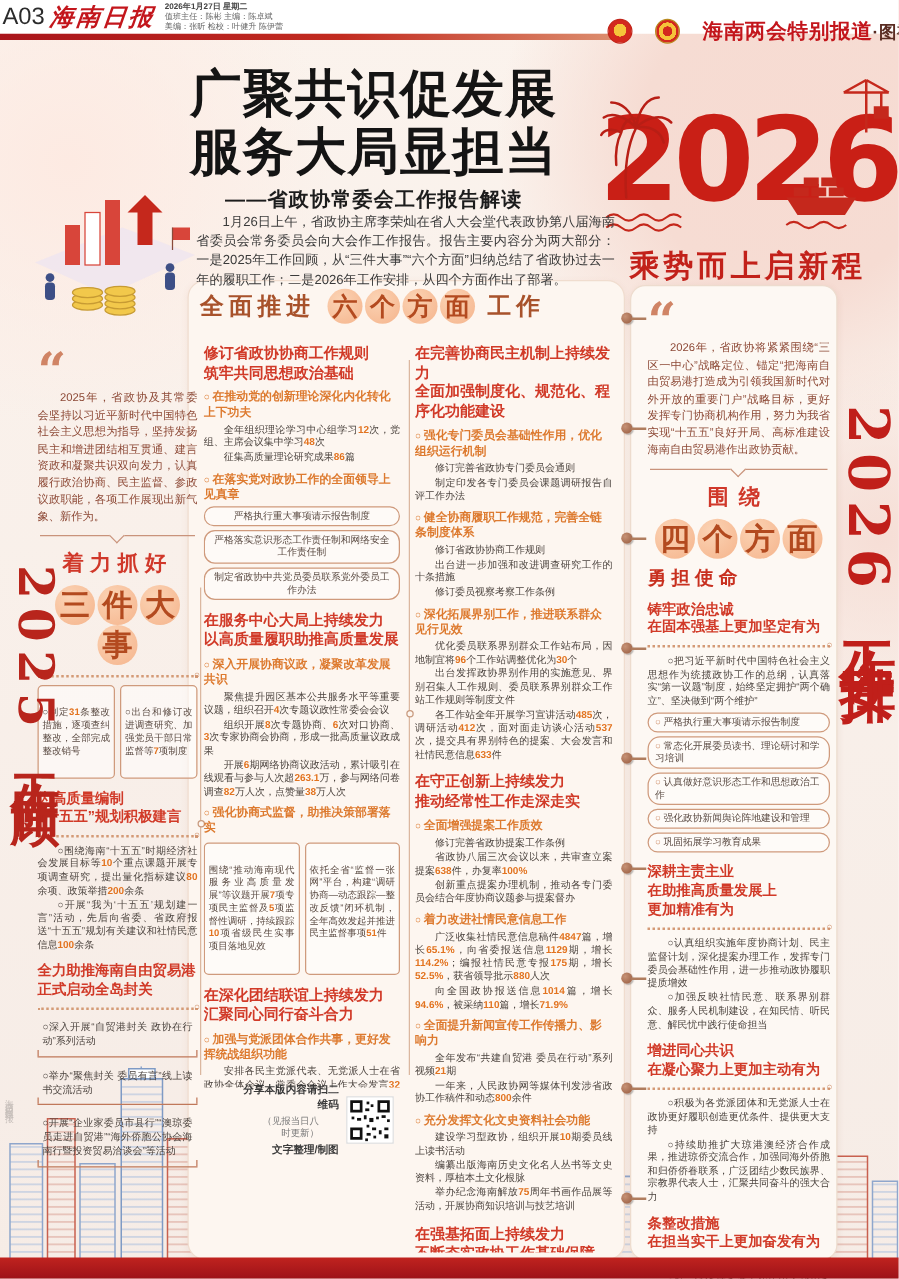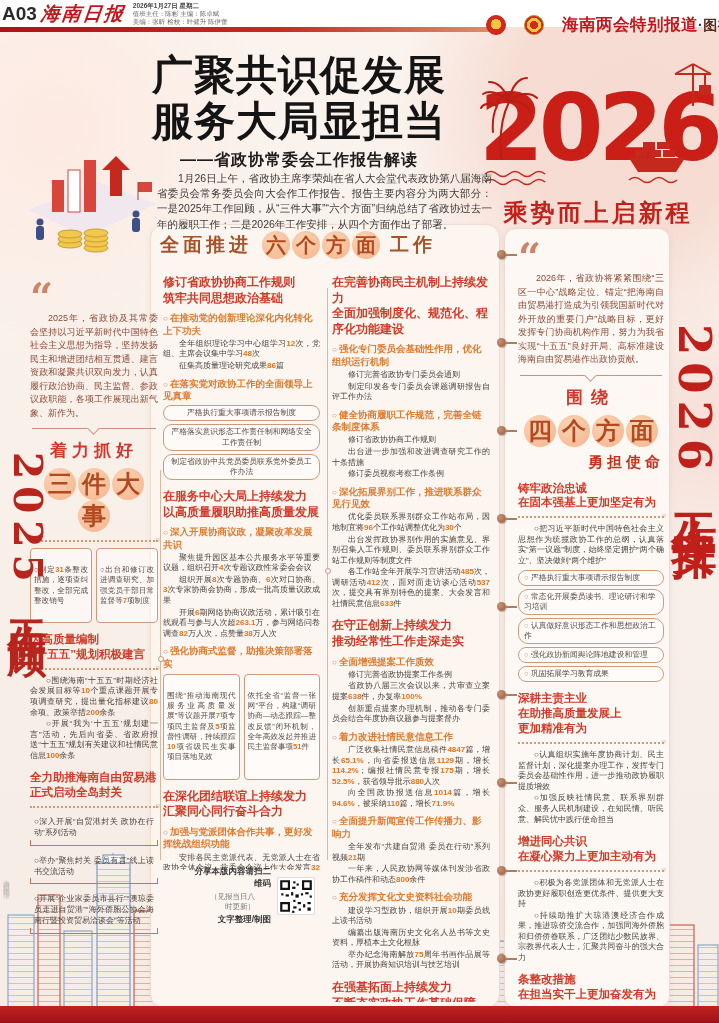--- a/index.html
+++ b/index.html
@@ -9,21 +9,21 @@
     font-family:"Liberation Sans",sans-serif;color:#403733;
     background:
       radial-gradient(circle at 632px 112px,#f7dbd2 0,#f6dcd3 120px,rgba(247,220,211,0) 235px),
       radial-gradient(circle at 705px 430px,#f6ded6 0,rgba(246,222,214,0) 150px),
       radial-gradient(circle at 55px 130px,#fdeae2 0,rgba(253,234,226,0) 210px),
       linear-gradient(#fbf3ed,#f6ece6);
   }
   .abs{position:absolute}
   
   .masthead{left:0;top:0;width:719px;height:27px;background:#fff;display:flex;align-items:center;z-index:6}
-  .pageno{font-size:19px;font-weight:700;color:#2b2b2b;padding:0 4px 0 2px}
+  .pageno{font-size:19px;font-weight:400;color:#2b2b2b;padding:0 4px 0 2px}
   .paper-logo{font-family:"DejaVu Serif",serif;font-weight:700;font-style:italic;font-size:19px;color:#c3161c;letter-spacing:2px;transform:skewX(-6deg);padding-right:8px;white-space:nowrap}
   .mast-meta{font-size:6.5px;line-height:8px;color:#666}
   .mast-meta .d1{color:#444;font-weight:700}
   .red-rule{left:0;top:27px;width:497px;height:5px;background:linear-gradient(90deg,#a9151b,#c22b20 55%,#dd9070);z-index:6}
   
   .banner{left:486px;top:4px;width:230px;height:42px;display:flex;align-items:center;gap:18px;z-index:6}
   .emblem{width:20px;height:20px;border-radius:50%;position:relative;flex:0 0 auto}
   .emblem.nat{background:radial-gradient(circle at 50% 45%,#f5c43a 0 38%,#d3281e 39% 100%);border:1.5px solid #c2251b}
   .emblem.cppcc{background:radial-gradient(circle at 50% 50%,#d3281e 0 30%,#f5c43a 31% 55%,#d3281e 56% 100%);border:1.5px solid #b98a1e}
   .banner-title{font-size:16.5px;font-weight:900;color:#c3161c;letter-spacing:.5px;white-space:nowrap}
@@ -74,21 +74,21 @@
   .bracket:before,.bracket:after{content:"";position:absolute;bottom:0;width:1px;height:5px;background:#c0785a}
   .bracket:before{left:0}.bracket:after{right:0}
   
   .qmark{font-family:"DejaVu Serif",serif;font-size:40px;line-height:26px;color:#d08465;font-weight:700}
   .quote{font-size:9px;line-height:1.5;color:#8d4936;text-align:justify;text-indent:2em;margin-top:2px}
   .quote-tail{height:9px;border-bottom:1px solid #c9937b;position:relative;margin:0 2px 8px}
   .quote-tail:after{content:"";position:absolute;left:50%;bottom:-5px;margin-left:-5px;width:8px;height:8px;border-right:1px solid #c9937b;border-bottom:1px solid #c9937b;transform:rotate(45deg);background:inherit}
   .leftcol .quote-tail:after{background:#f9f0ea}
   .rightcol .quote-tail:after{background:#fdf8f3}
   .mini-label{font-size:17px;font-weight:900;color:#d0382a;letter-spacing:5px;text-align:center;margin:10px 0 6px}
-  .mini-label2{font-size:15px;font-weight:900;color:#c8301f;letter-spacing:4px;text-align:right;margin:6px 0 4px}
+  .mini-label2{font-size:15px;font-weight:900;color:#c8301f;letter-spacing:4px;text-align:left;margin:6px 0 4px}
   .circle-row{text-align:center;margin:2px 0 6px}
   
   .vrail{font-family:"DejaVu Serif",serif;font-weight:700;color:#b8251c;writing-mode:vertical-rl;text-orientation:mixed;letter-spacing:7px;z-index:4}
   .vrail.left{left:1px;top:452px;height:560px;font-size:39px}
   .vrail.right{left:664px;top:324px;height:640px;font-size:45px;color:#c01f1a}
   
   .spiral{left:497px;top:250px;width:16px;height:730px;z-index:5}
   .spiral .dot{position:absolute;left:0;width:9px;height:9px;border-radius:50%;background:radial-gradient(circle at 35% 35%,#c79276,#94583c);box-shadow:1px 1px 1px rgba(0,0,0,.25)}
   .spiral .dot:after{content:"";position:absolute;left:8px;top:4px;width:12px;height:1.5px;background:#b07d5e}
   

